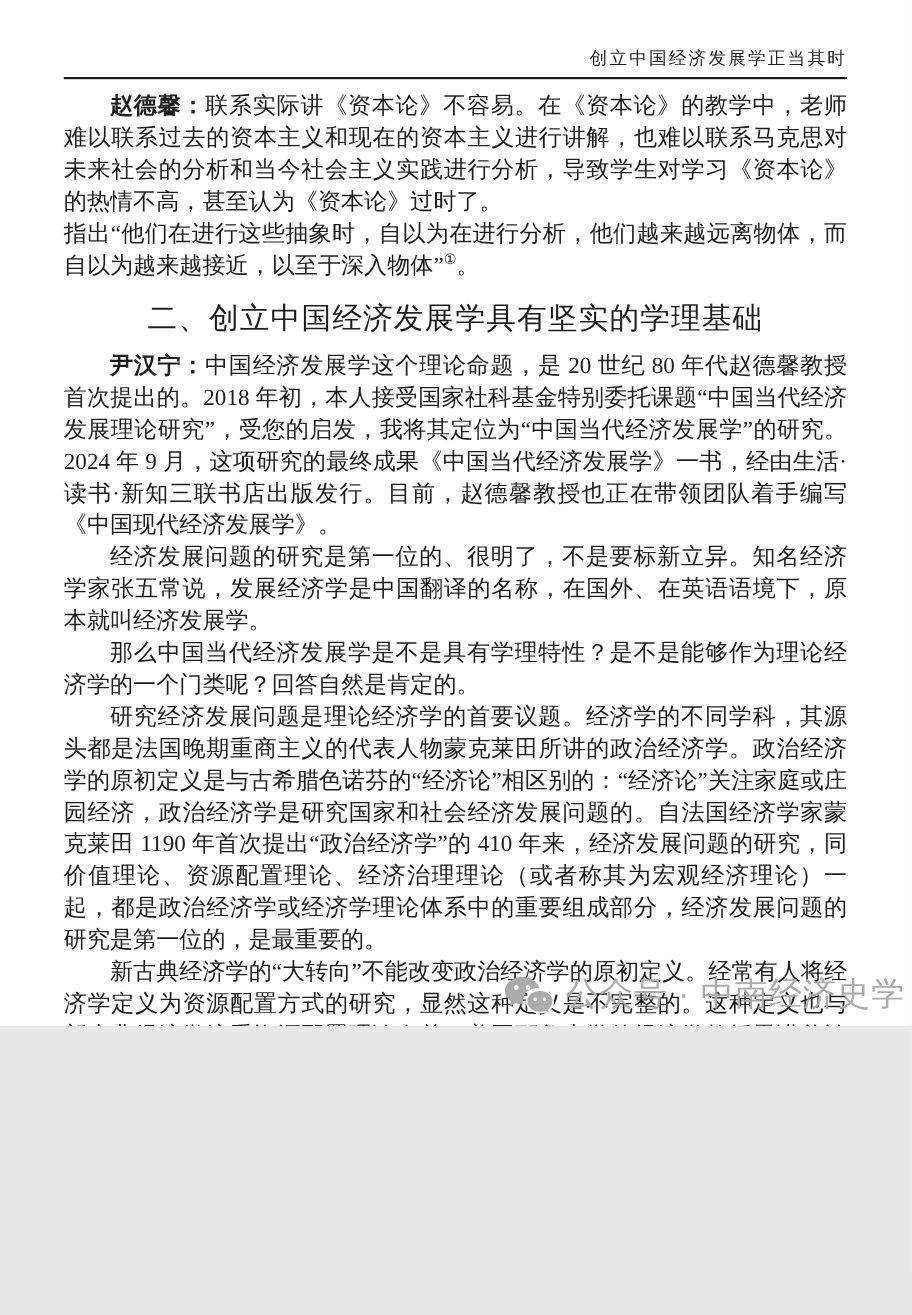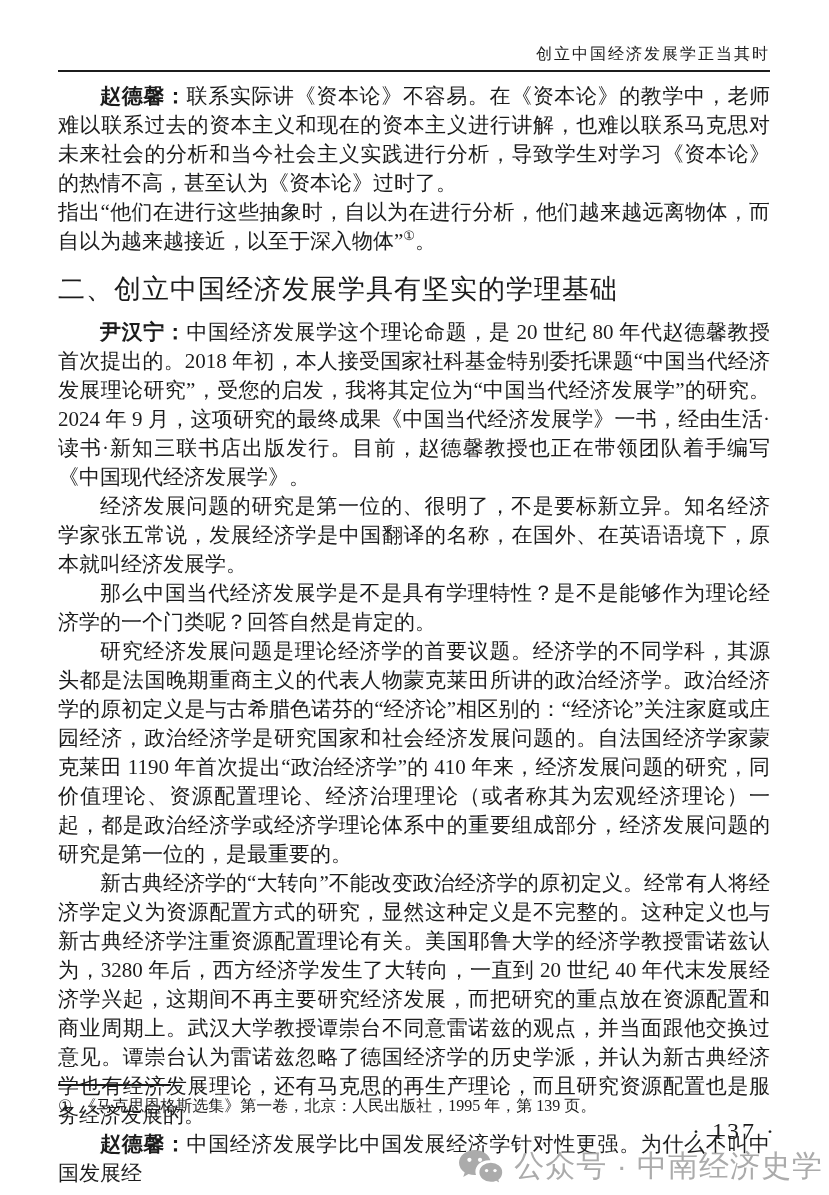--- a/index.html
+++ b/index.html
@@ -3,21 +3,21 @@
 <meta charset="utf-8">
 <style>
   html, body {
     margin: 0;
     padding: 0;
     background: #e8e8e8;
   }
   .page {
     position: relative;
     width: 829px;
-    height: 1195px;
+    height: 933px;
     background: #ffffff;
     font-family: "Liberation Serif", "DejaVu Serif", serif;
     color: #1c1c1c;
     overflow: hidden;
   }
   .content {
     position: absolute;
     left: 58px;
     top: 44px;
     width: 712px;
@@ -46,20 +46,21 @@
   .para sup {
     font-size: 13px;
     line-height: 0;
     vertical-align: super;
   }
   h2.section-heading {
     margin: 15px 0 11px 0;
     font-size: 27px;
     line-height: 36px;
     font-weight: normal;
+    text-align: center;
     letter-spacing: 1px;
   }
   .footnote {
     position: absolute;
     left: 58px;
     top: 1084px;
     width: 712px;
   }
   .fn-rule {
     width: 113px;

